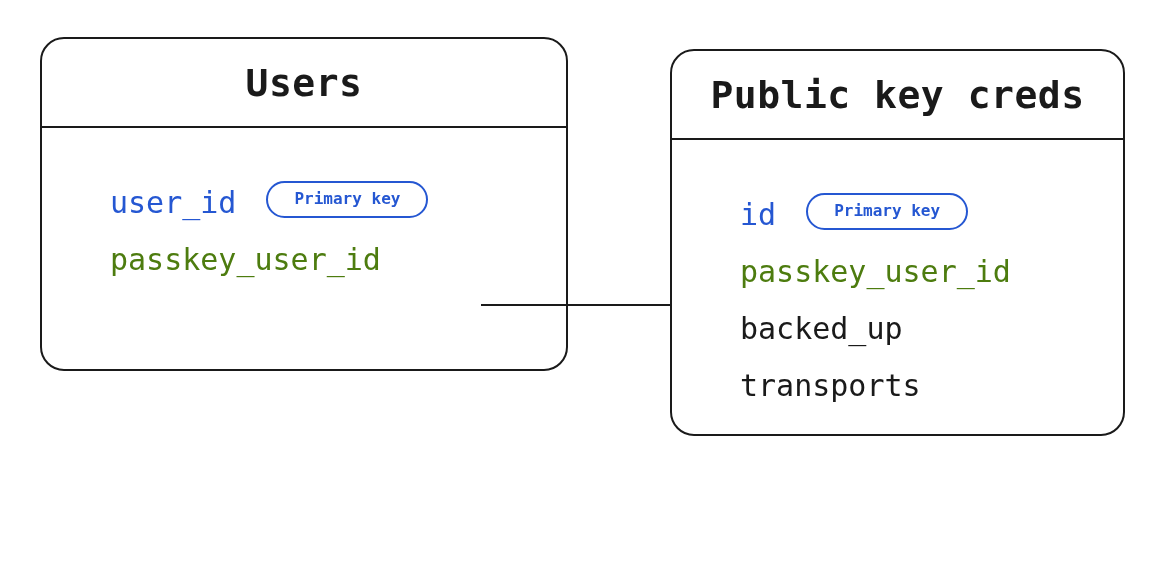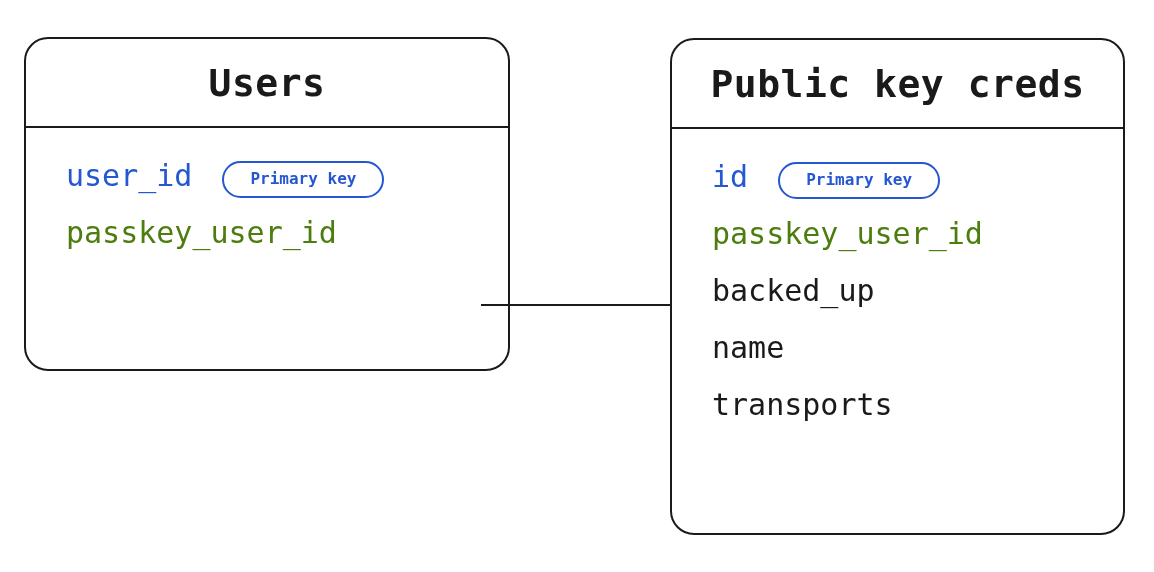--- a/index.html
+++ b/index.html
@@ -36,22 +36,23 @@
     color: #1a1a1a;
     letter-spacing: 0.5px;
     white-space: nowrap;
   }
   .table-fields {
     padding: 33px 40px 0 40px;
   }
   .field-row {
     height: 57px;
     display: flex;
-    align-items: flex-start;
+    align-items: flex-end;
     white-space: nowrap;
+    margin-left: 28px;
   }
   .field-label {
     font-size: 30px;
     line-height: 1;
   }
   .c-black  { color: #1a1a1a; }
   .c-blue   { color: #2557d2; }
   .c-orange { color: #4d7c0f; }
   .pk-badge {
     margin-left: 30px;
@@ -71,58 +72,54 @@
     position: absolute;
     height: 2px;
     background: #1a1a1a;
   }
 </style>
 </head>
 <body>
 
 <div class="canvas">
 
-  <div class="table-box" style="left:24px; top:37px; width:486px; height:334px;">
+  <div class="table-box" style="left:40px; top:37px; width:528px; height:334px;">
     <div class="table-header">
       <span class="table-title">Users</span>
     </div>
     <div class="table-fields">
         <div class="field-row">
     <span class="field-label c-blue">user_id</span>
     <span class="pk-badge">Primary key</span>
   </div>
         <div class="field-row">
     <span class="field-label c-orange">passkey_user_id</span>
 
   </div>
       </div>
   </div>
 
-  <div class="table-box" style="left:670px; top:38px; width:455px; height:497px;">
+  <div class="table-box" style="left:670px; top:49px; width:455px; height:387px;">
     <div class="table-header">
       <span class="table-title">Public key creds</span>
     </div>
     <div class="table-fields">
         <div class="field-row">
     <span class="field-label c-blue">id</span>
     <span class="pk-badge">Primary key</span>
   </div>
         <div class="field-row">
     <span class="field-label c-orange">passkey_user_id</span>
 
   </div>
         <div class="field-row">
     <span class="field-label c-black">backed_up</span>
 
   </div>
         <div class="field-row">
-    <span class="field-label c-black">name</span>
-
-  </div>
-        <div class="field-row">
     <span class="field-label c-black">transports</span>
 
   </div>
       </div>
   </div>
 
   <div class="connector" style="left:481px; top:304px; width:189px;"></div>
 
 </div>
 

